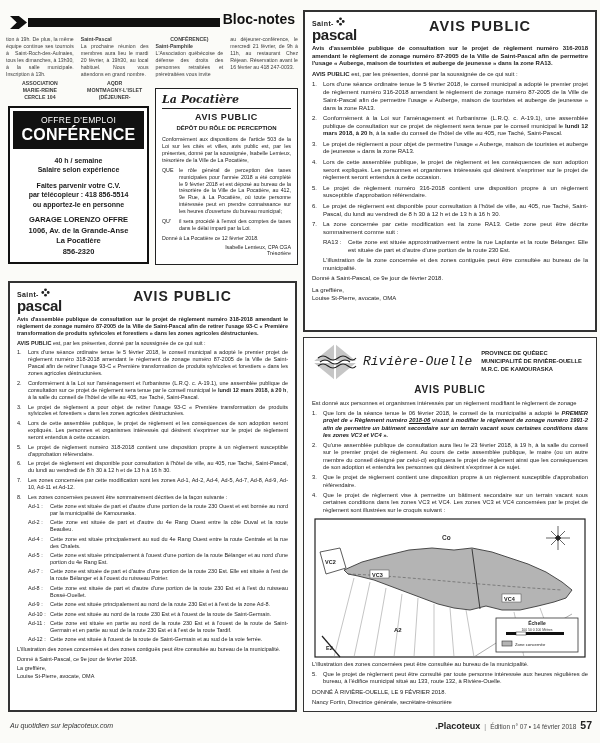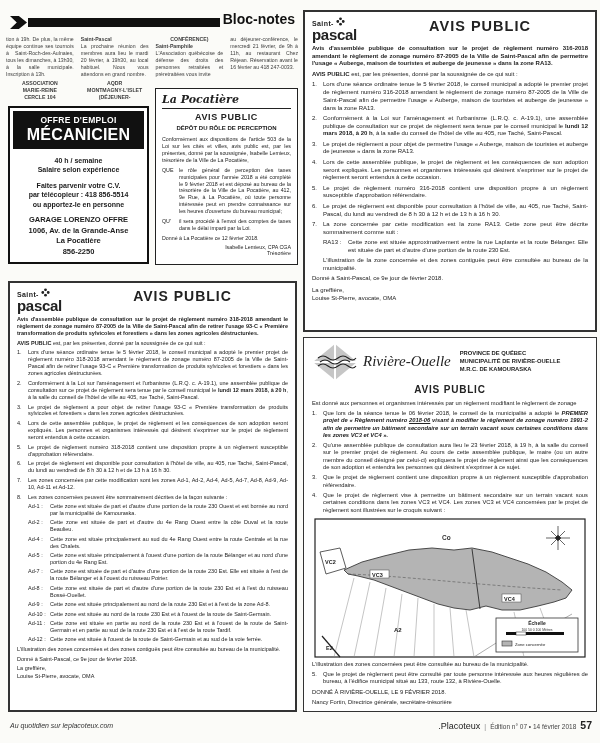--- a/index.html
+++ b/index.html
@@ -13,21 +13,21 @@
   .htitle{position:absolute;left:200px;top:11px;width:95px;text-align:right;font-size:14px;font-weight:bold;color:#111}
   
   .cols{position:absolute;left:6px;top:36px;width:292px;display:flex;gap:7px;font-size:5.2px;line-height:1.33;color:#3d3d3d}
   .col{flex:1;text-align:justify}
   .org{text-align:center;font-weight:bold;margin-top:3px}
   .colhead{font-weight:bold}
   .colhead.center{text-align:center}
   
   .jobad{left:8px;top:106px;width:141px;height:158px;border:2px solid #111;padding:3px;text-align:center}
   .jobhead{background:#111;color:#fff;padding:4px 2px 5px}
-  .jobhead .l1{font-size:8.5px;font-weight:bold;letter-spacing:.3px}
+  .jobhead .l1{font-size:8.5px;font-weight:normal;letter-spacing:.3px}
   .jobhead .l2{font-size:16px;font-weight:bold;letter-spacing:.2px;margin-top:1px}
   .jobbody{font-weight:bold;color:#1c1c1c}
   .jobbody .grp{margin-top:7px;font-size:7px;line-height:1.35}
   .jobbody .grp2{margin-top:6px;font-size:7px;line-height:1.35}
   .jobbody .grp3{margin-top:6px;font-size:7.5px;line-height:1.4}
   
   .lapoc{left:155px;top:88px;width:143px;height:177px;border:1.2px solid #222;padding:4px 6px;font-size:5.3px;line-height:1.3}
   .lp-logo{font-family:"DejaVu Serif",serif;font-style:italic;font-weight:bold;font-size:11px;border-bottom:1px solid #222;padding-bottom:1px}
   .lp-title{text-align:center;font-weight:bold;font-size:9px;letter-spacing:.6px;margin-top:3px}
   .lp-sub{text-align:center;font-weight:bold;font-size:6px;margin-top:1.5px;margin-bottom:3px}
@@ -54,30 +54,30 @@
   .note{margin-top:2.8px;margin-left:11px;text-align:justify}
   .given{margin-top:3px}
   .sig{margin-top:2.5px;line-height:1.35}
   .a316{left:303px;top:10px;width:294px;height:322px;font-size:6px;line-height:1.28}
   .a318{left:8px;top:281px;width:289px;height:431px;font-size:5.5px;line-height:1.26}
   .a318 .avis-title{font-size:14px}
   .a318 .sub .zl{width:22px}
   
   .ro{left:303px;top:337px;width:294px;height:375px;border:1.5px solid #333;padding:5px 8px;font-size:5.8px;line-height:1.27}
   .ro-head{display:flex;align-items:center;gap:5px;margin-bottom:2px}
-  .ro-script{font-family:Liberation Serif, serif;font-style:italic;font-size:15px;white-space:nowrap}
+  .ro-script{font-family:Liberation Mono, monospace;font-style:italic;font-size:13px;white-space:nowrap}
   .ro-gov{font-weight:bold;font-size:5.8px;line-height:1.35;margin-left:4px}
   .ro-title{text-align:center;font-weight:bold;font-size:10px;letter-spacing:.8px;margin:3px 0 3px}
   .mapwrap{position:relative;width:272px;height:140px;margin:4px auto 3px}
   .emph{font-weight:bold;font-style:italic}
   .u{text-decoration:underline}
   
   .foot-l{position:absolute;left:10px;top:722px;font-style:italic;font-size:7px;color:#333}
   .foot-r{position:absolute;right:8px;top:719px;display:flex;align-items:baseline;gap:4px}
-  .brand{font-weight:normal;font-size:9px}
+  .brand{font-weight:bold;font-size:9px}
   .sep{color:#888;font-size:7px}
   .edition{font-size:6.5px;color:#444}
   .pageno{font-weight:bold;font-size:10.5px}
 </style>
 </head>
 <body>
 
 <div class="chev"></div>
 <div class="hbar"></div>
 <div class="htitle">Bloc-notes</div>
@@ -106,37 +106,37 @@
     <div>L'Association québécoise de défense des droits des personnes retraitées et préretraitées vous invite</div>
   </div>
   <div class="col">
     <div>au déjeuner-conférence, le mercredi 21 février, de 9h à 11h, au restaurant Chez Réjean. Réservation avant le 16 février au 418 247-0033.</div>
   </div>
 </div>
 
 <div class="box jobad">
   <div class="jobhead">
     <div class="l1">OFFRE D'EMPLOI</div>
-    <div class="l2">MÉCANICIEN</div>
+    <div class="l2">CONFÉRENCE</div>
   </div>
   <div class="jobbody">
     <div class="grp">
       <div>40 h / semaine</div>
       <div>Salaire selon expérience</div>
     </div>
     <div class="grp2">
       <div>Faites parvenir votre C.V.</div>
       <div>par télécopieur : 418 856-5514</div>
       <div>ou apportez-le en personne</div>
     </div>
     <div class="grp3">
       <div>GARAGE LORENZO OFFRE</div>
       <div>1006, Av. de la Grande-Anse</div>
       <div>La Pocatière</div>
-      <div>856-2250</div>
+      <div>856-2320</div>
     </div>
   </div>
 </div>
 
 <div class="box lapoc">
   <div class="lp-logo">La Pocatière</div>
   <div class="lp-title">AVIS PUBLIC</div>
   <div class="lp-sub">DÉPÔT DU RÔLE DE PERCEPTION</div>
   <div class="just">Conformément aux dispositions de l'article 503 de la Loi sur les cités et villes, avis public est, par les présentes, donné par la soussignée, Isabelle Lemieux, trésorière de la Ville de La Pocatière,</div>
   <div class="qrow">

